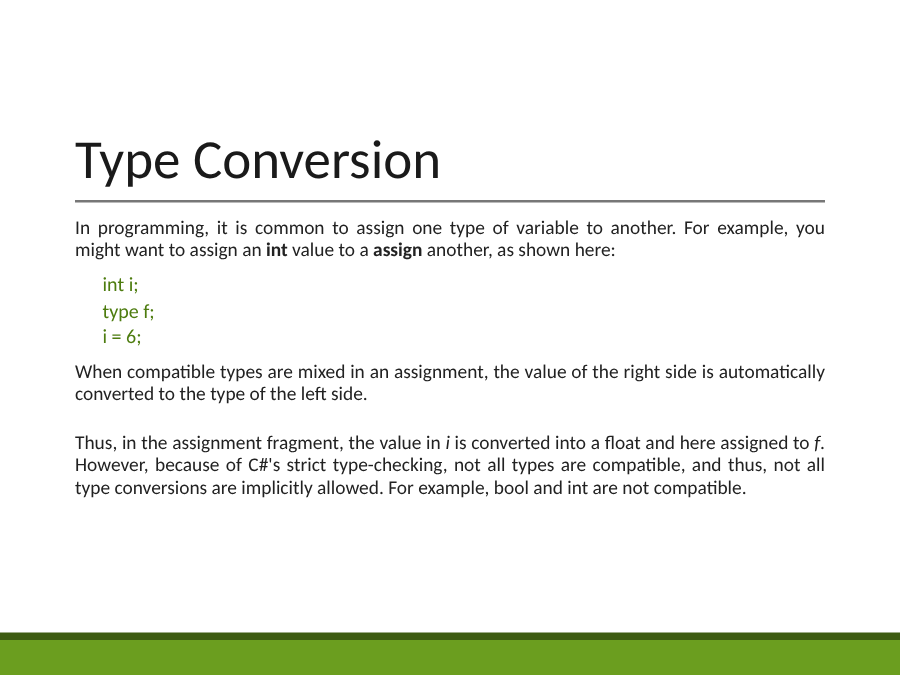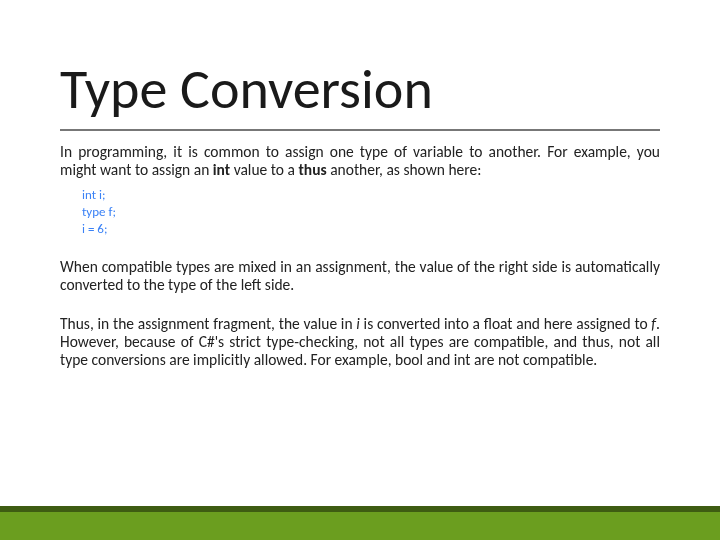--- a/index.html
+++ b/index.html
@@ -4,46 +4,47 @@
 <style>
   * { margin: 0; padding: 0; box-sizing: border-box; }
   html, body { width: 720px; height: 540px; font-family: "Segoe UI", "Calibri", Arial, sans-serif; background: #fff; color: #222; }
   .slide {
     position: relative;
     width: 720px;
     height: 540px;
     padding: 60px 60px 0 60px;
   }
   .title {
-    font-size: 56px;
+    font-size: 44px;
     font-weight: 300;
     letter-spacing: 0px;
     color: #1a1a1a;
     line-height: 1.05;
+    margin-top: 44px;
   }
   .rule {
     border: none;
     border-top: 2px solid #777;
     margin: 10px 0 12px 0;
     width: 100%;
   }
   .para {
     font-size: 15.5px;
     line-height: 1.18;
     color: #222;
     margin-bottom: 6px;
     text-align: justify;
   }
   .para .b { font-weight: 700; }
   .para .i { font-style: italic; }
   .code {
-    margin: 8px 0 20px 22px;
-    font-size: 13px;
+    margin: 8px 0 8px 22px;
+    font-size: 16px;
     line-height: 1.3;
-    color: #3b82f6;
+    color: #4d7c0f;
     font-family: "Segoe UI", "Calibri", Arial, sans-serif;
   }
   .code div { white-space: pre; }
   .gap { height: 14px; }
   .footer {
     position: absolute;
     left: 0; right: 0; bottom: 0;
     height: 28px;
     background: #6b9e1f;
   }
@@ -57,21 +58,21 @@
 </style>
 </head>
 <body>
 
 <div class="slide">
 
   <h1 class="title">Type Conversion</h1>
   <hr class="rule">
 
   <p class="para">
-    <span>In programming, it is common to assign one type of variable to another. For example, you might want to assign an </span><span class="b">int</span><span> value to a </span><span class="b">thus</span><span> another, as shown here:</span>
+    <span>In programming, it is common to assign one type of variable to another. For example, you might want to assign an </span><span class="b">int</span><span> value to a </span><span class="b">assign</span><span> another, as shown here:</span>
   </p>
 
   <div class="code">
     <div>int i;</div>
     <div>type f;</div>
     <div>i = 6;</div>
   </div>
 
   <p class="para">When compatible types are mixed in an assignment, the value of the right side is automatically converted to the type of the left side.</p>
 

